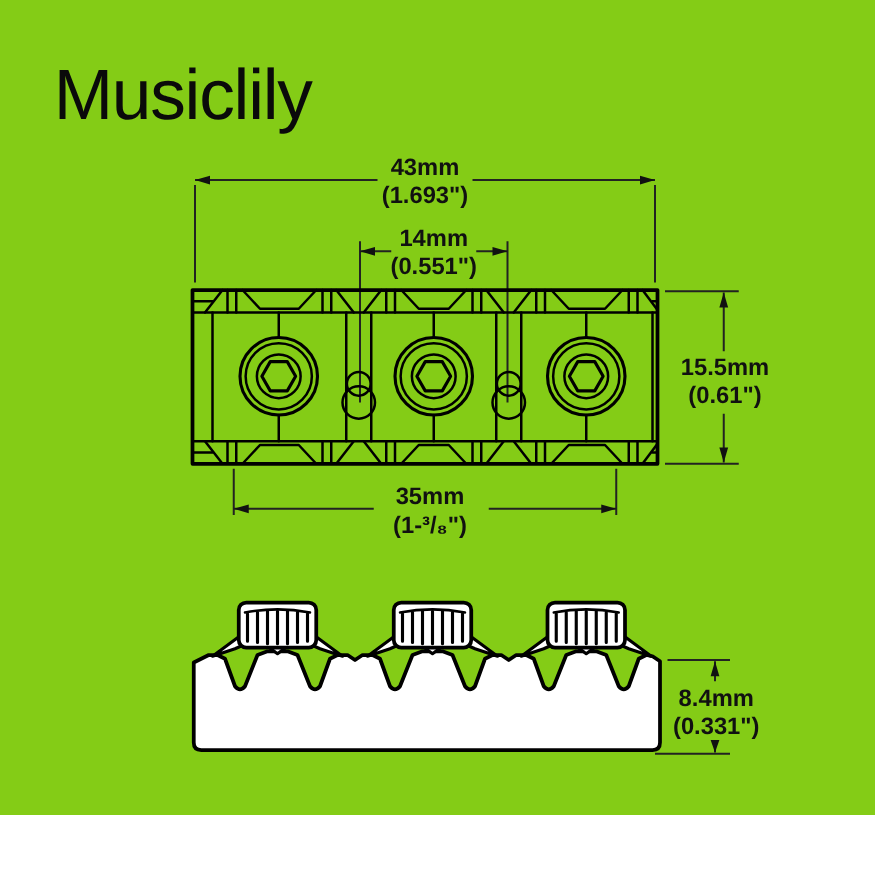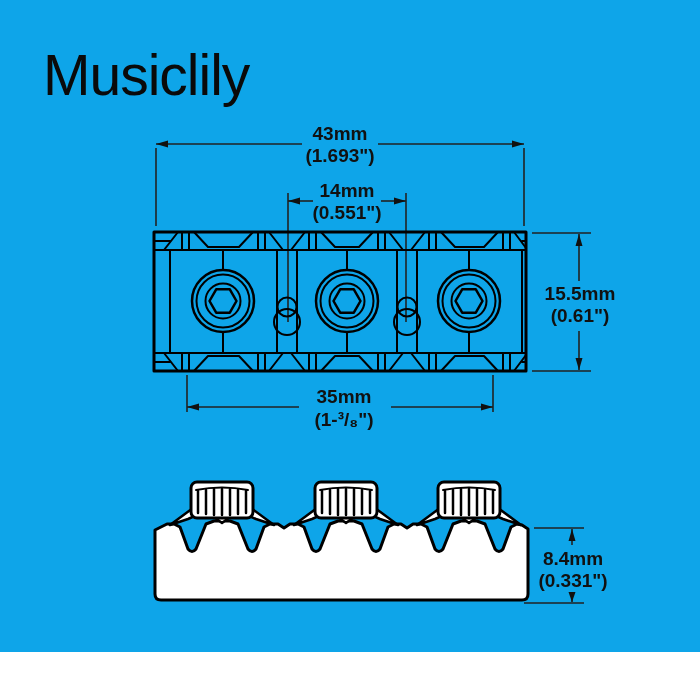--- a/index.html
+++ b/index.html
@@ -1,16 +1,16 @@
 <!DOCTYPE html>
 <html><head>
 <meta charset="utf-8">
 <style>
   html,body{margin:0;padding:0;background:#fff;}
-  .page{position:relative;width:700px;height:652px;background:#0ea5e9;overflow:hidden;
+  .page{position:relative;width:700px;height:652px;background:#84cc16;overflow:hidden;
         font-family:"Liberation Sans",sans-serif;}
   svg{display:block;}
   .logo-text{font-family:"Liberation Sans",sans-serif;font-size:57px;font-weight:400;
              fill:#0a0a0a;letter-spacing:-1px;}
   .dim-text{font-family:"Liberation Sans",sans-serif;font-size:19px;font-weight:700;fill:#111;}
   .thin{stroke:#222;stroke-width:1.6;fill:none;}
   .arrow{fill:#111;stroke:none;}
   .draw2{stroke:#000;stroke-width:2;fill:none;stroke-linejoin:round;stroke-linecap:round;}
   .draw25{stroke:#000;stroke-width:2.5;fill:none;stroke-linejoin:round;stroke-linecap:round;}
   .draw3{stroke:#000;stroke-width:3;fill:none;stroke-linejoin:round;stroke-linecap:round;}

